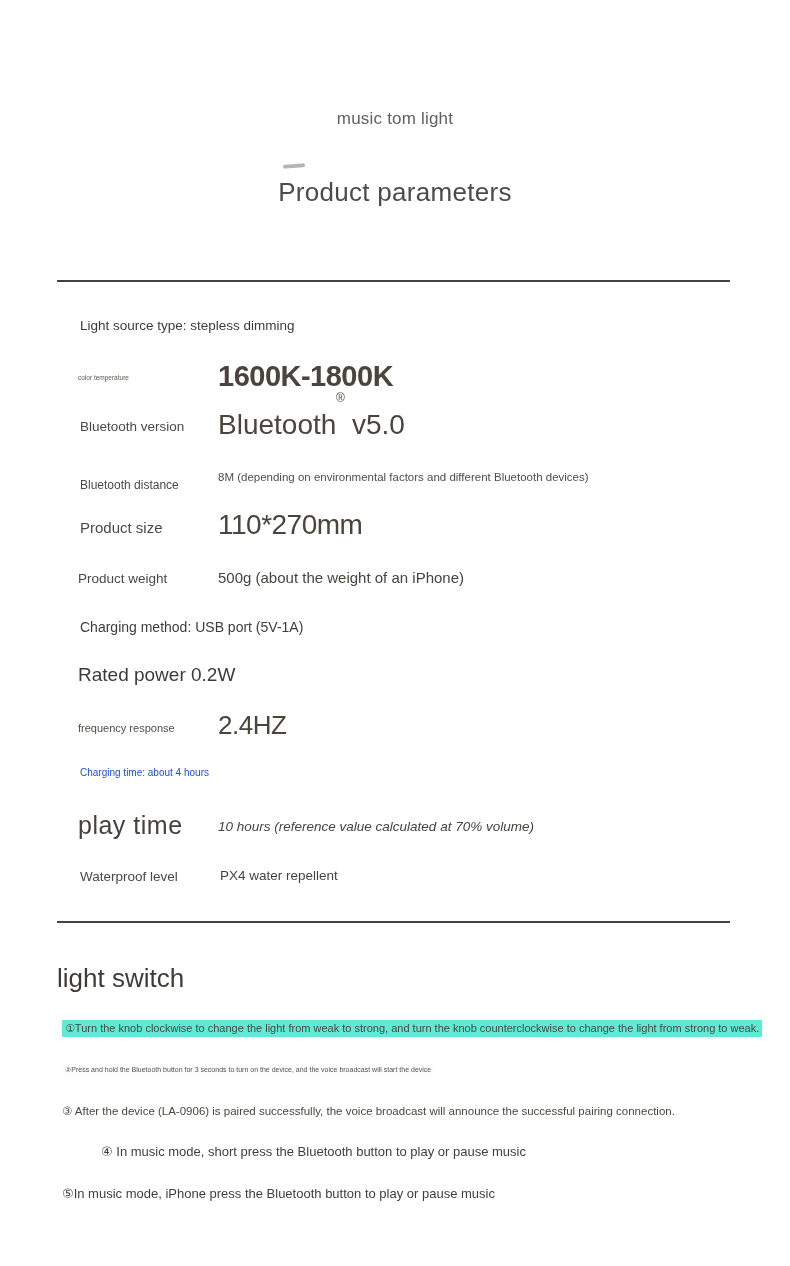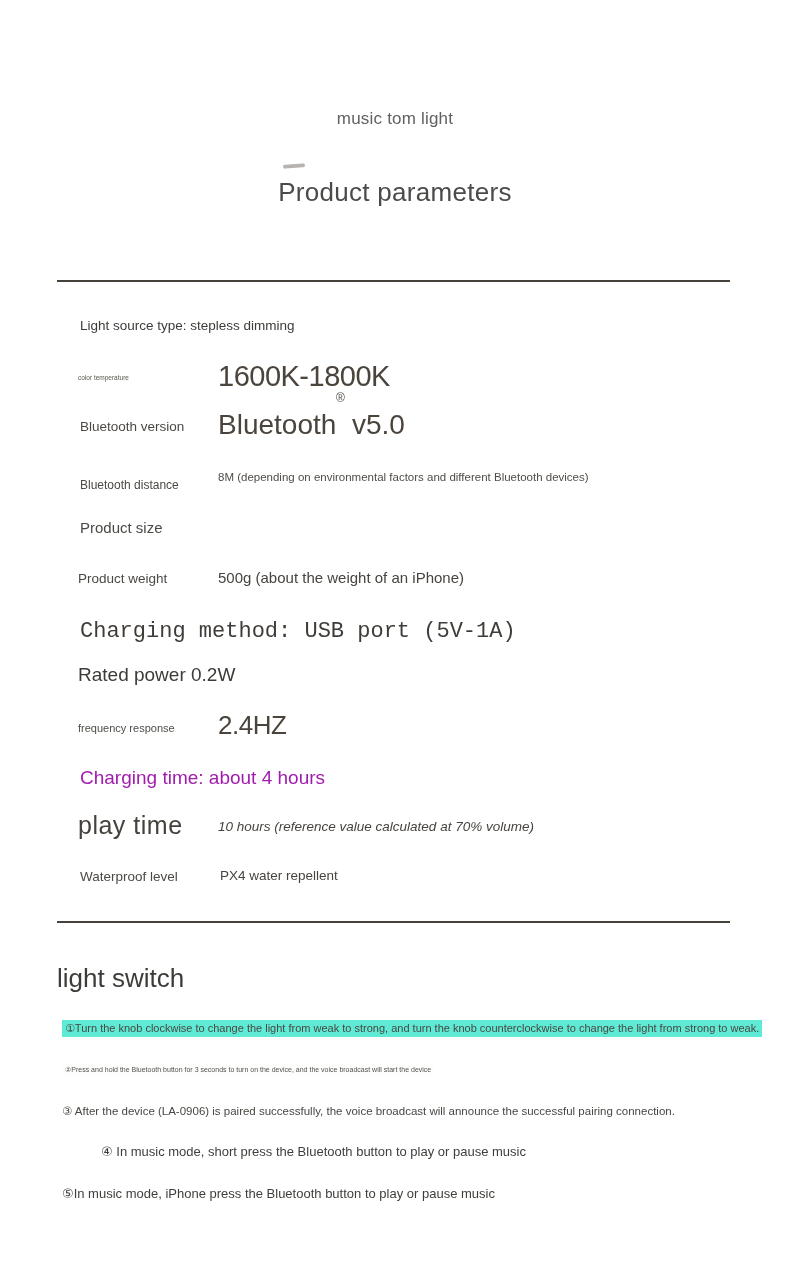--- a/index.html
+++ b/index.html
@@ -53,42 +53,42 @@
   .val { color: #4a443c; }
   .big {
     font-size: 29px;
     letter-spacing: -0.5px;
     color: #4a443c;
   }
 
   .ls-type     { top: 318px; left: 80px;  font-size: 13.5px; color: #3e3c38; }
 
   .ct-label    { top: 374px; left: 78px;  font-size: 6.5px;  color: #5a564f; }
-  .ct-value    { top: 360px; left: 218px; }
+  .ct-value    { top: 360px; left: 218px; font-weight: bold; }
   .reg-mark    { top: 391px; left: 336px; font-size: 12px; color: #55504a; }
 
   .bv-label    { top: 419px; left: 80px;  font-size: 13.5px; }
   .bv-value    { top: 409px; left: 218px; font-size: 28px; white-space: pre-wrap; }
 
   .bd-label    { top: 478px; left: 80px;  font-size: 12px; }
   .bd-value    { top: 471px; left: 218px; font-size: 11.5px; color: #514d48; }
 
   .ps-label    { top: 519px; left: 80px;  font-size: 15px; }
   .ps-value    { top: 509px; left: 218px; font-size: 28px; }
 
   .pw-label    { top: 571px; left: 78px;  font-size: 13.5px; }
   .pw-value    { top: 569px; left: 218px; font-size: 15px; color: #47443f; }
 
-  .charging-method { top: 619px; left: 80px; font-size: 22px; color: #403d39; font-family: Liberation Mono, monospace; }
+  .charging-method { top: 619px; left: 80px; font-size: 14px; color: #403d39; }
   .rated-power     { top: 664px; left: 78px; font-size: 19px;   color: #3d3b37; }
 
   .fr-label    { top: 722px; left: 78px;  font-size: 11px; color: #514d48; }
   .fr-value    { top: 710px; left: 218px; font-size: 26px; }
 
-  .charging-time { top: 767px; left: 80px; font-size: 19px; color: #a21caf; }
+  .charging-time { top: 767px; left: 80px; font-size: 10px; color: #1d4ed8; }
 
   .pt-label    { top: 811px; left: 78px;  font-size: 25px; color: #45423d; letter-spacing: 0.5px; }
   .pt-value    { top: 819px; left: 218px; font-size: 13.5px; color: #47443f; font-style: italic; }
 
   .wl-label    { top: 869px; left: 80px;  font-size: 13.5px; }
   .wl-value    { top: 868px; left: 220px; font-size: 13.5px; color: #47443f; }
 
   
   .lsw-heading { top: 963px; left: 57px; font-size: 26px; color: #3e3c38; }
 
@@ -120,20 +120,21 @@
   <div class="abs ct-value big">1600K-1800K</div>
   <div class="abs reg-mark">®</div>
 
   <div class="abs bv-label lbl">Bluetooth version</div>
   <div class="abs bv-value val">Bluetooth  v5.0</div>
 
   <div class="abs bd-label lbl">Bluetooth distance</div>
   <div class="abs bd-value">8M (depending on environmental factors and different Bluetooth devices)</div>
 
   <div class="abs ps-label lbl">Product size</div>
+  <div class="abs ps-value big">110*270mm</div>
 
   <div class="abs pw-label lbl">Product weight</div>
   <div class="abs pw-value">500g (about the weight of an iPhone)</div>
 
   <div class="abs charging-method">Charging method: USB port (5V-1A)</div>
 
   <div class="abs rated-power">Rated power 0.2W</div>
 
   <div class="abs fr-label lbl">frequency response</div>
   <div class="abs fr-value big">2.4HZ</div>

